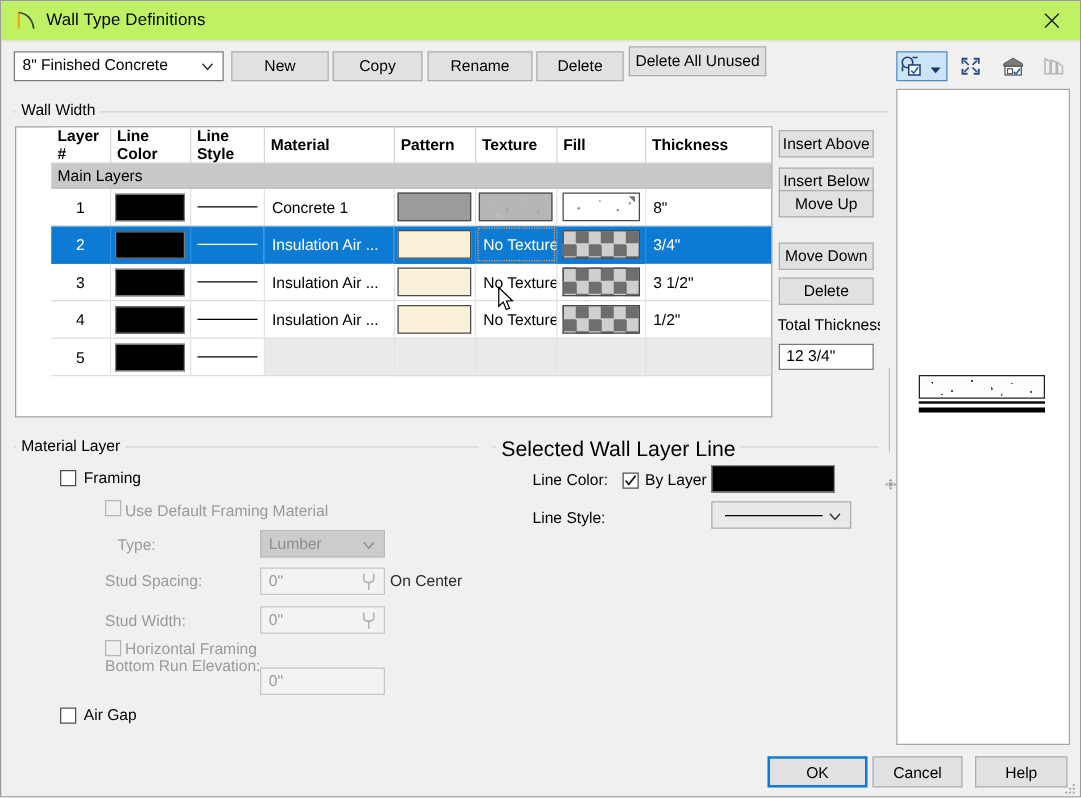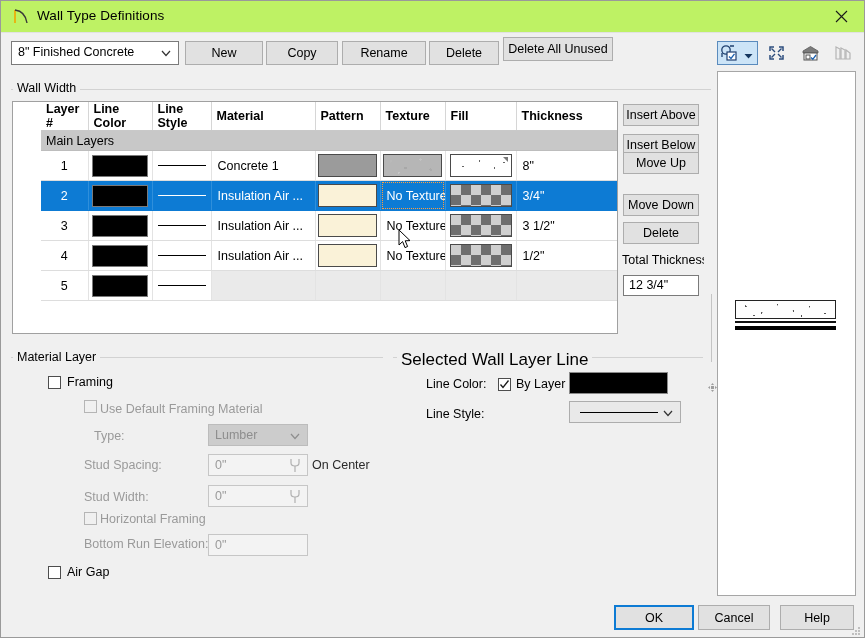--- a/index.html
+++ b/index.html
@@ -129,21 +129,21 @@
   #lb-udfm{left:99px;top:401px;}
   #lb-type{left:93px;top:428px;}
   #sel-type{position:absolute;left:207px;top:423px;width:100px;height:22px;background:#cccccc;border:1px solid #bcbcbc;box-sizing:border-box;}
   #sel-type .val{position:absolute;left:6px;top:3px;color:#8e8e8e;font-size:12.5px;}
   #sel-type .chev{position:absolute;right:6px;top:5px;width:12px;height:12px;}
   #lb-studsp{left:83px;top:457px;}
   #lb-studw{left:83px;top:489px;}
   #lb-oncenter{left:311px;top:457px;}
   #cb-hframing{left:83px;top:511px;}
   #lb-hframing{left:99px;top:511px;}
-  #lb-bre{left:83px;top:536px;}
+  #lb-bre{left:83px;top:525px;}
   #cb-airgap{left:47px;top:565px;}
   #lb-airgap{left:66px;top:564px;}
 
   .numfield{position:absolute;width:100px;height:22px;background:#f3f3f3;border:1px solid #c6c6c6;box-sizing:border-box;}
   .numfield .v{position:absolute;left:6px;top:3px;color:#9a9a9a;font-size:12.5px;}
   .numfield .sp{position:absolute;right:5px;top:3px;width:14px;height:15px;}
   #nf-studsp{left:207px;top:453px;}
   #nf-studw{left:207px;top:484px;}
   #nf-bre{left:207px;top:533px;width:100px;}
 

